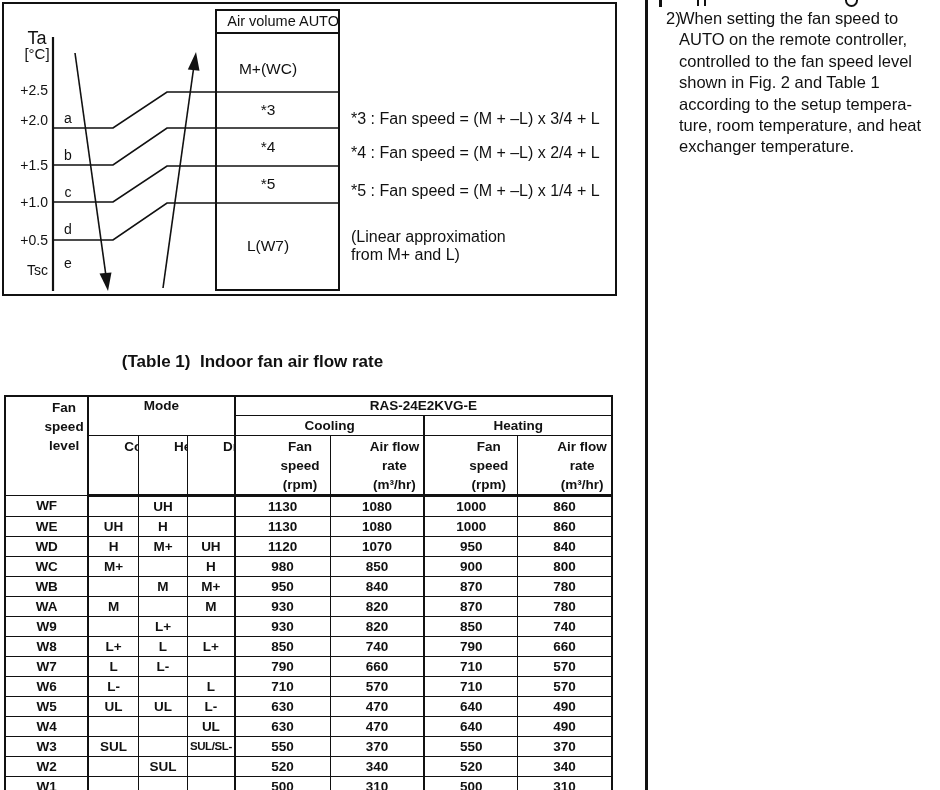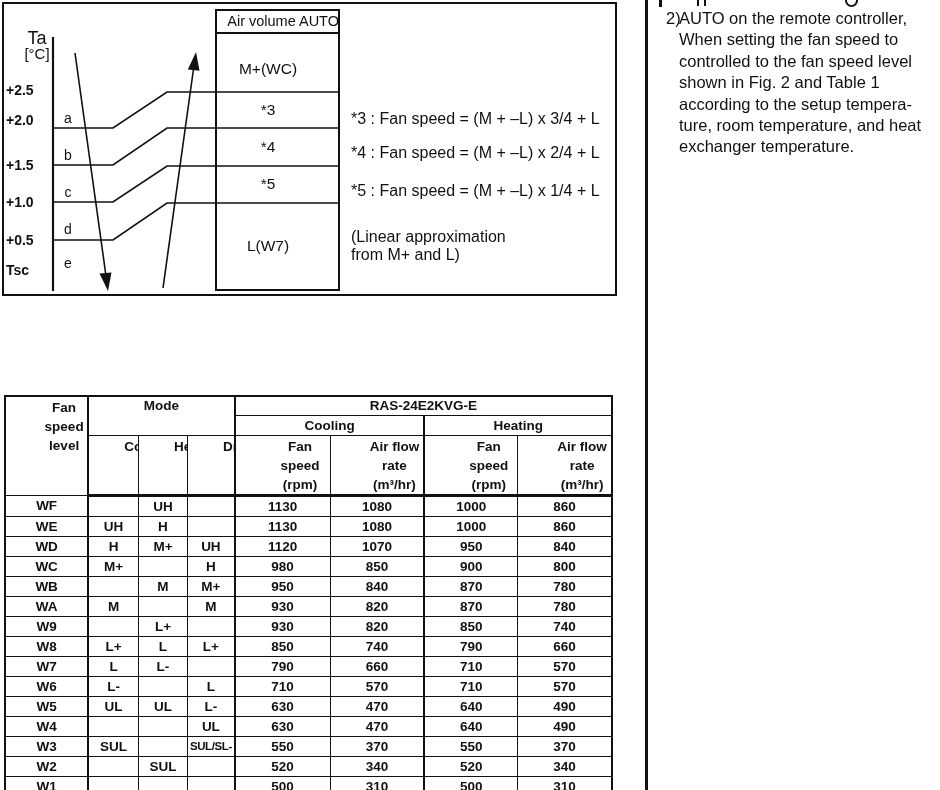--- a/index.html
+++ b/index.html
@@ -9,21 +9,21 @@
   }
   .abs { position:absolute; }
 
   
   .fig-border { left:2px; top:2px; width:615px; height:294px;
     border:2.5px solid #111; box-sizing:border-box; }
   svg.overlay { left:0; top:0; width:940px; height:790px; pointer-events:none; }
 
   .axis-title { left:22px; top:28px; width:30px; text-align:center; font-size:18px; }
   .axis-unit  { left:17px; top:45px; width:40px; text-align:center; font-size:15px; }
-  .tick { left:6px; width:42px; font-size:14px; line-height:16px;font-weight:bold; }
+  .tick { left:6px; width:42px; text-align:right; font-size:14px; line-height:16px; }
   .zletter { left:59px; width:18px; text-align:center; font-size:14px; line-height:16px; }
   .auto-hdr { left:216px; top:10px; width:123px; height:23px; line-height:23px;
     text-align:right; font-size:14.5px; }
   .lvl { left:216px; width:104px; text-align:center; font-size:15.5px; line-height:18px; }
   .formula { left:351px; font-size:16px; line-height:18px; white-space:nowrap; }
 
   
   .v-divider { left:645px; top:0; width:2.5px; height:790px; background:#111; }
   .note-block { left:666px; top:8px; width:272px; overflow:hidden; }
   .note-block .pline { padding-left:13px; font-size:16.5px; line-height:21.4px;
@@ -113,29 +113,30 @@
 
   <div class="abs v-divider"></div>
 
   <div class="abs frag" style="left:659px;top:0;width:2.5px;height:6.5px"></div>
   <div class="abs frag" style="left:697px;top:0;width:2px;height:6px"></div>
   <div class="abs frag" style="left:704px;top:0;width:2px;height:6px"></div>
   <div class="abs frag-loop"></div>
 
   <div class="abs note-block">
     <span class="note-prefix">2)</span>
+    <div class="pline">When setting the fan speed to</div>
     <div class="pline">AUTO on the remote controller,</div>
-    <div class="pline">When setting the fan speed to</div>
     <div class="pline">controlled to the fan speed level</div>
     <div class="pline">shown in Fig. 2 and Table 1</div>
     <div class="pline">according to the setup tempera-</div>
     <div class="pline">ture, room temperature, and heat</div>
     <div class="pline">exchanger temperature.</div>
   </div>
 
+  <div class="abs tbl-title">(Table 1)  Indoor fan air flow rate</div>
 
   <table class="flow">
     <colgroup>
       <col style="width:83px">
         <col style="width:50px">
         <col style="width:49px">
         <col style="width:47px">
       <col style="width:95px">
         <col style="width:94px">
         <col style="width:93px">

